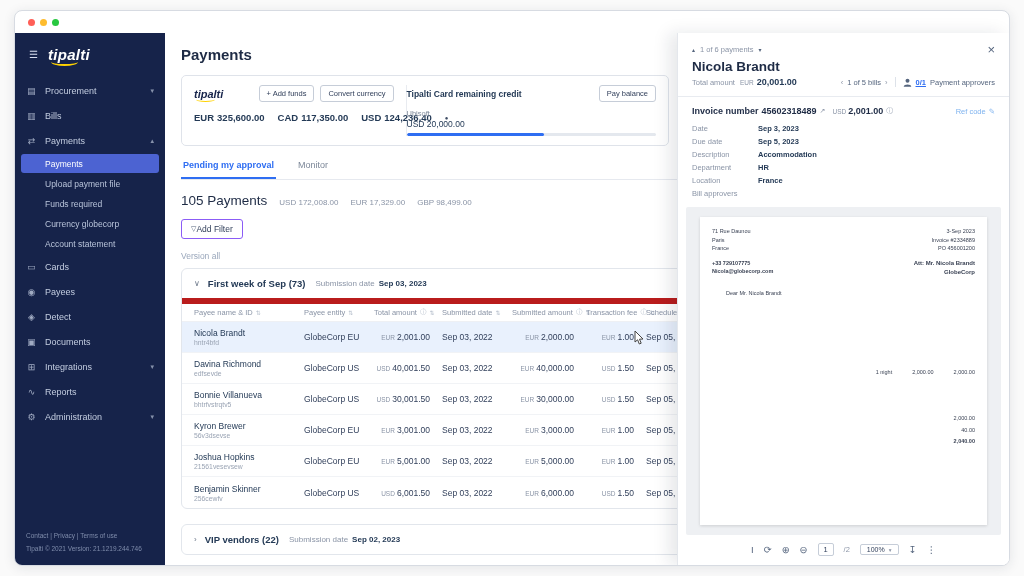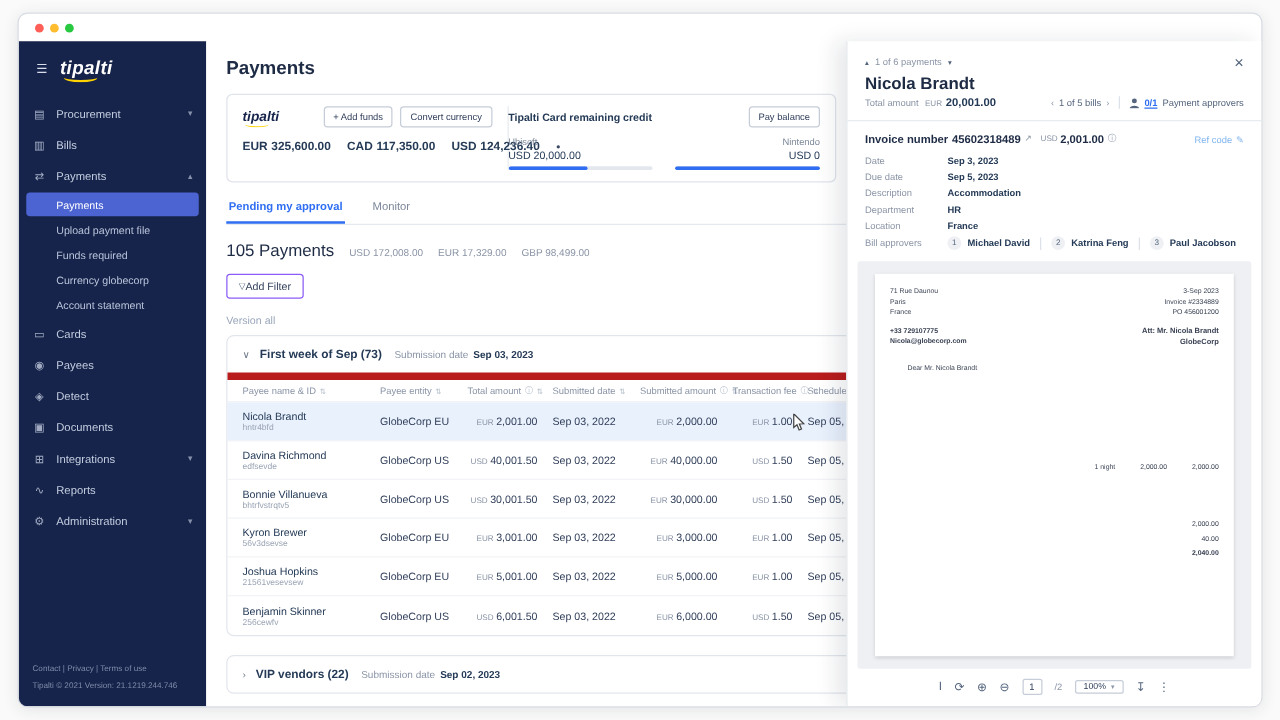--- a/index.html
+++ b/index.html
@@ -247,27 +247,20 @@
             <button class="btn">Pay balance</button>
           </div>
           <div class="vendors">
             <div class="vend">
               <div class="vn">Ubisoft</div>
               <div class="va">USD 20,000.00</div>
               <div class="track">
                   <div class="fill" style="width: 55%;"></div>
                 </div>
             </div>
-            <div class="vend right">
-              <div class="vn">Nintendo</div>
-              <div class="va">USD 0</div>
-              <div class="track">
-                  <div class="fill" style="width: 100%;"></div>
-                </div>
-            </div>
           </div>
         </div>
       </div>
 
       <div class="tabs">
         <div class="tab active">Pending my approval</div>
         <div class="tab">Monitor</div>
       </div>
 
       <div class="sum">
@@ -471,30 +464,20 @@
         <div class="fv">Sep 3, 2023</div>
         <div class="fl">Due date</div>
         <div class="fv">Sep 5, 2023</div>
         <div class="fl">Description</div>
         <div class="fv">Accommodation</div>
         <div class="fl">Department</div>
         <div class="fv">HR</div>
         <div class="fl">Location</div>
         <div class="fv">France</div>
         <div class="fl">Bill approvers</div>
-        <div class="appr">
-          <span class="badge">1</span>
-          <span class="an">Michael David</span>
-          <span class="vsep"></span>
-          <span class="badge">2</span>
-          <span class="an">Katrina Feng</span>
-          <span class="vsep"></span>
-          <span class="badge">3</span>
-          <span class="an">Paul Jacobson</span>
-        </div>
       </div>
 
       <div class="preview">
         <div class="sheet">
           <div class="sh-top">
             <div class="sh-left">
               <div>71 Rue Daunou</div>
               <div>Paris</div>
               <div>France</div>
               <div class="sh-contact">

